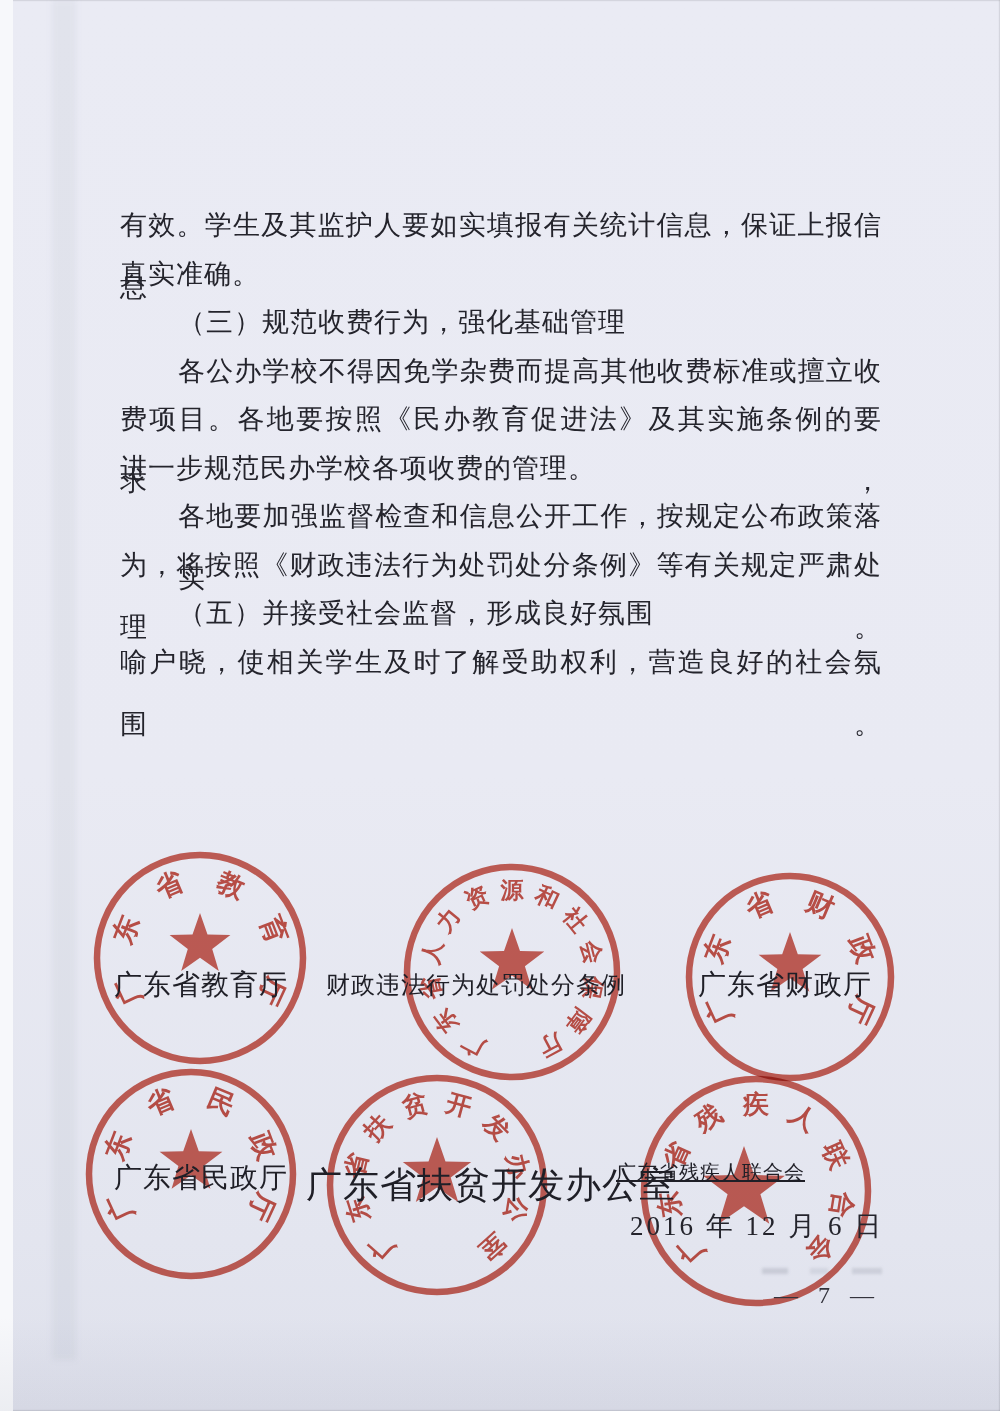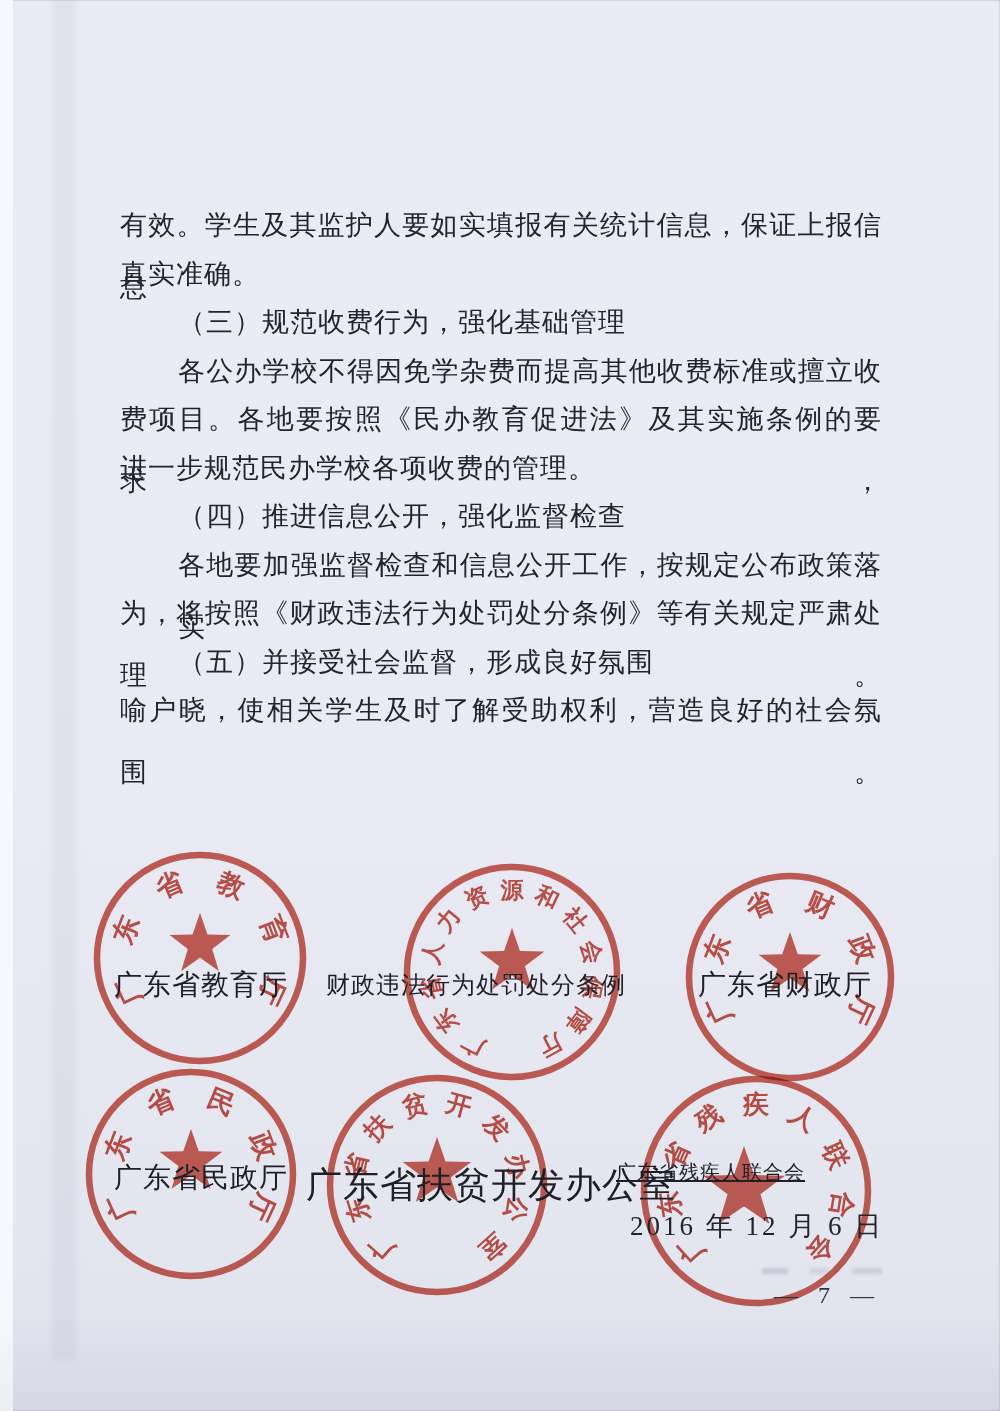--- a/index.html
+++ b/index.html
@@ -76,21 +76,20 @@
   <div class="fold-shadow"></div>
   <div class="bottom-vignette"></div>
 
   <div class="body-text">
       <div class="body-line justify">有效。学生及其监护人要如实填报有关统计信息，保证上报信息</div>
       <div class="body-line">真实准确。</div>
       <div class="body-line indent">（三）规范收费行为，强化基础管理</div>
       <div class="body-line indent justify">各公办学校不得因免学杂费而提高其他收费标准或擅立收</div>
       <div class="body-line justify">费项目。各地要按照《民办教育促进法》及其实施条例的要求，</div>
       <div class="body-line">进一步规范民办学校各项收费的管理。</div>
-      <div class="body-line indent">（四）推进信息公开，强化监督检查</div>
       <div class="body-line indent justify">各地要加强监督检查和信息公开工作，按规定公布政策落实</div>
       <div class="body-line justify">为，将按照《财政违法行为处罚处分条例》等有关规定严肃处理。</div>
       <div class="body-line indent">（五）并接受社会监督，形成良好氛围</div>
       <div class="body-line justify">喻户晓，使相关学生及时了解受助权利，营造良好的社会氛围。</div>
     </div>
 
   <div class="seal-layer">
       <svg width="230" height="230" viewBox="0 0 230 230" style="left: 85px; top: 843px;">
         <circle cx="115" cy="115" r="103" fill="none" stroke="#c5463a" stroke-width="6.5" opacity="0.85"></circle>
         <polygon points="115.0,70.0 107.5,91.6 84.6,92.1 102.8,106.0 96.2,127.9 115.0,114.8 133.8,127.9 127.2,106.0 145.4,92.1 122.5,91.6" fill="#c23b2d" opacity="0.8"></polygon>

